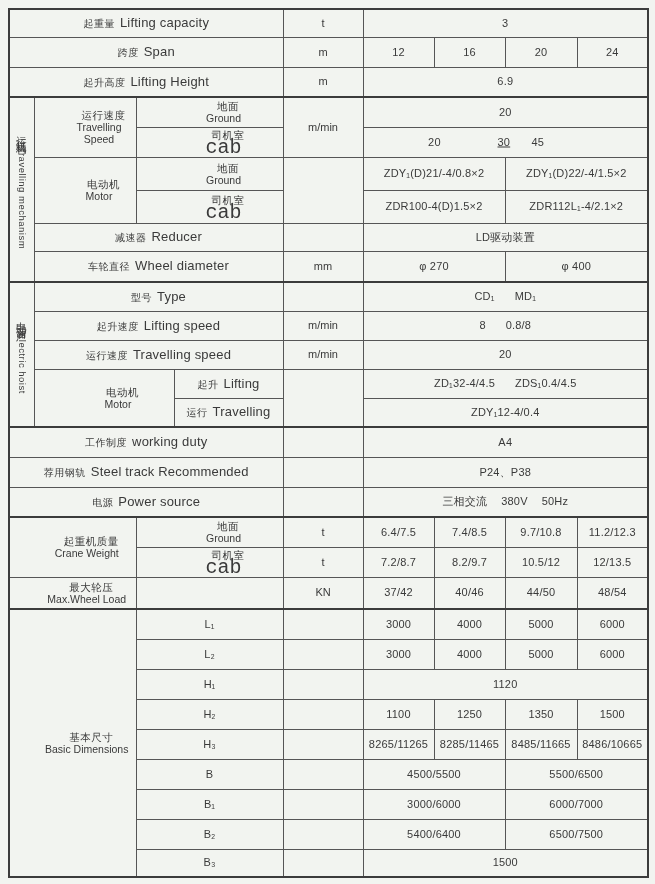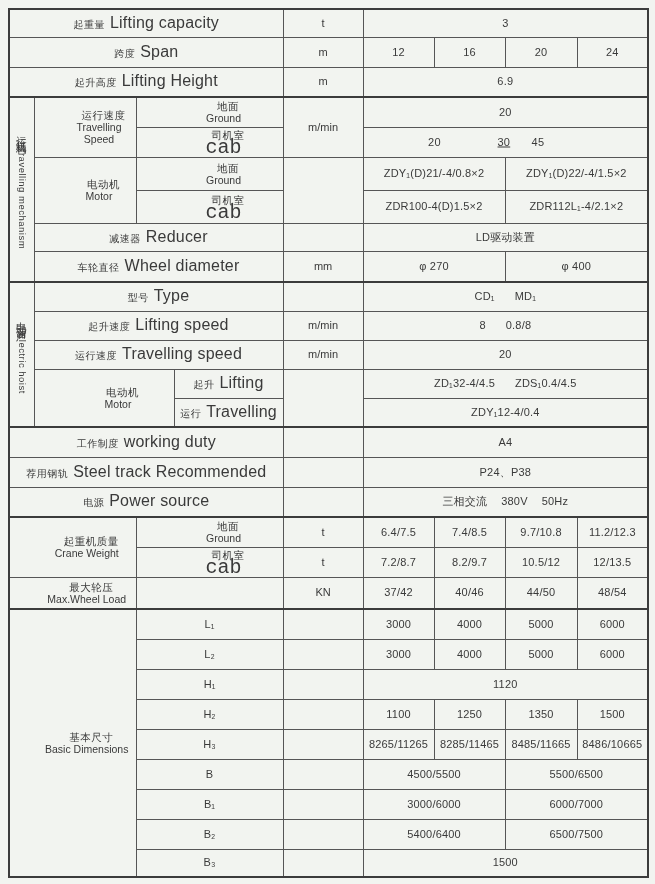--- a/index.html
+++ b/index.html
@@ -6,21 +6,21 @@
   .page{position:relative;width:655px;height:884px;background:#f2f4f0;
         font-family:"Liberation Sans","DejaVu Sans",sans-serif;color:#3a3a3a;overflow:hidden;}
   table.spec{position:absolute;left:8px;top:8px;width:639px;border-collapse:collapse;
         table-layout:fixed;border:2px solid #3c3c3c;}
   td{border:1px solid #565656;padding:0 2px;text-align:center;vertical-align:middle;
      font-size:11px;line-height:13px;overflow:hidden;}
   tr.h28{height:28px}tr.h29{height:29px}tr.h30{height:30px}tr.h31{height:31px}
   tr.h32{height:32px}tr.h33{height:33px}
   td.bt{border-top:2px solid #3c3c3c;}
   .zh{font-size:10px;letter-spacing:.5px;}
-  .en{font-size:16px;margin-left:5px;letter-spacing:.2px;}
+  .en{font-size:13px;margin-left:5px;letter-spacing:.2px;}
   .l1{display:block;font-size:10.5px;line-height:12px;letter-spacing:.5px;margin-left:37px;}
   .l2{display:block;font-size:10.5px;line-height:12px;margin-left:28px;}
   .cabfont{font-family:Liberation Mono, monospace;font-size:20px;line-height:14px;}
   .val{font-size:11px;letter-spacing:.2px;}
   .unit{font-size:11px;}
   .strip{padding:0;}
   .vwrap{writing-mode:vertical-rl;text-orientation:mixed;margin:0 auto;
          display:inline-block;font-size:10px;line-height:11px;}
   .vzh{text-orientation:upright;letter-spacing:3px;font-size:10.5px;}
   .ven{font-size:9.5px;margin-top:8px;letter-spacing:.5px;}

